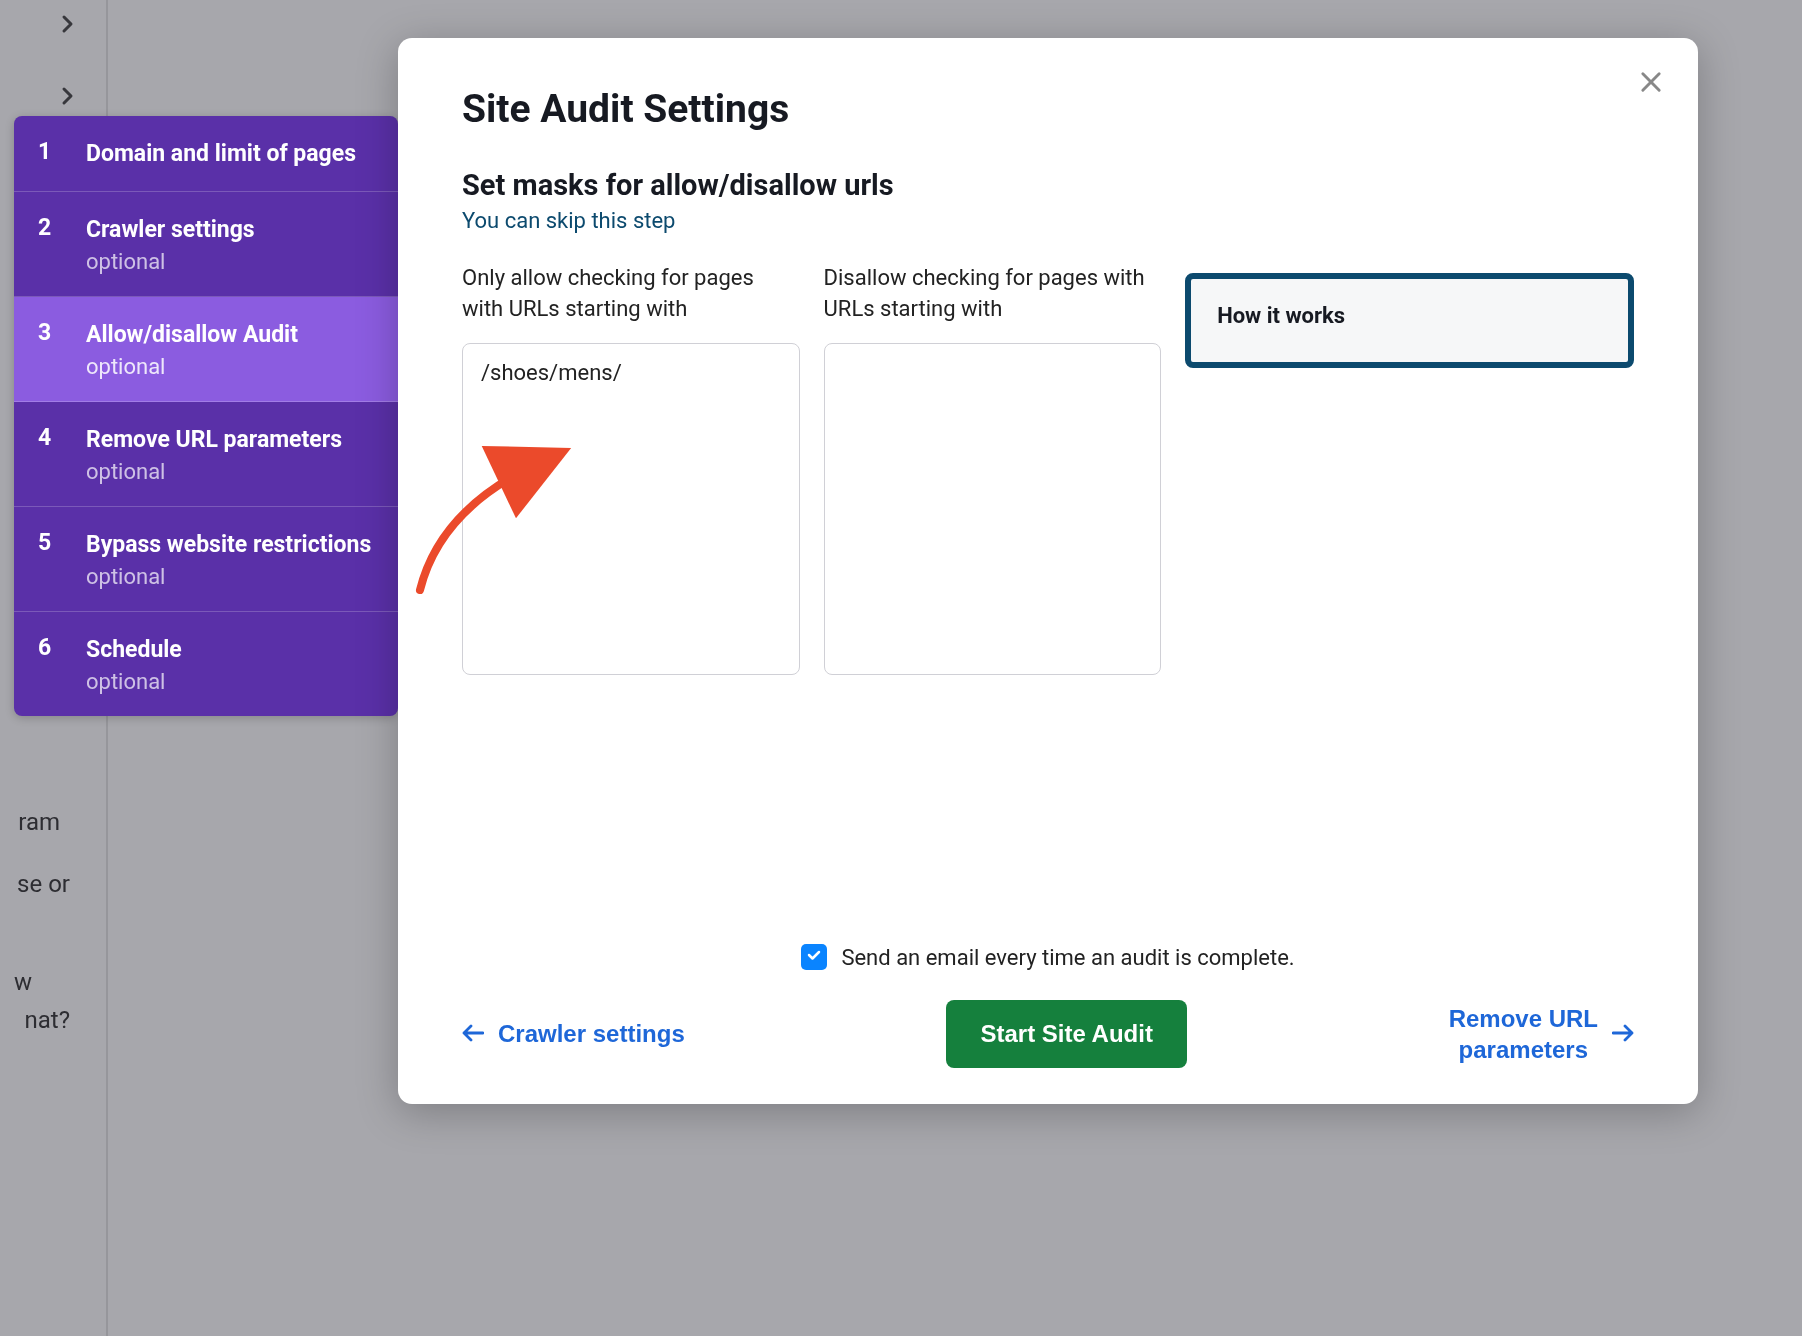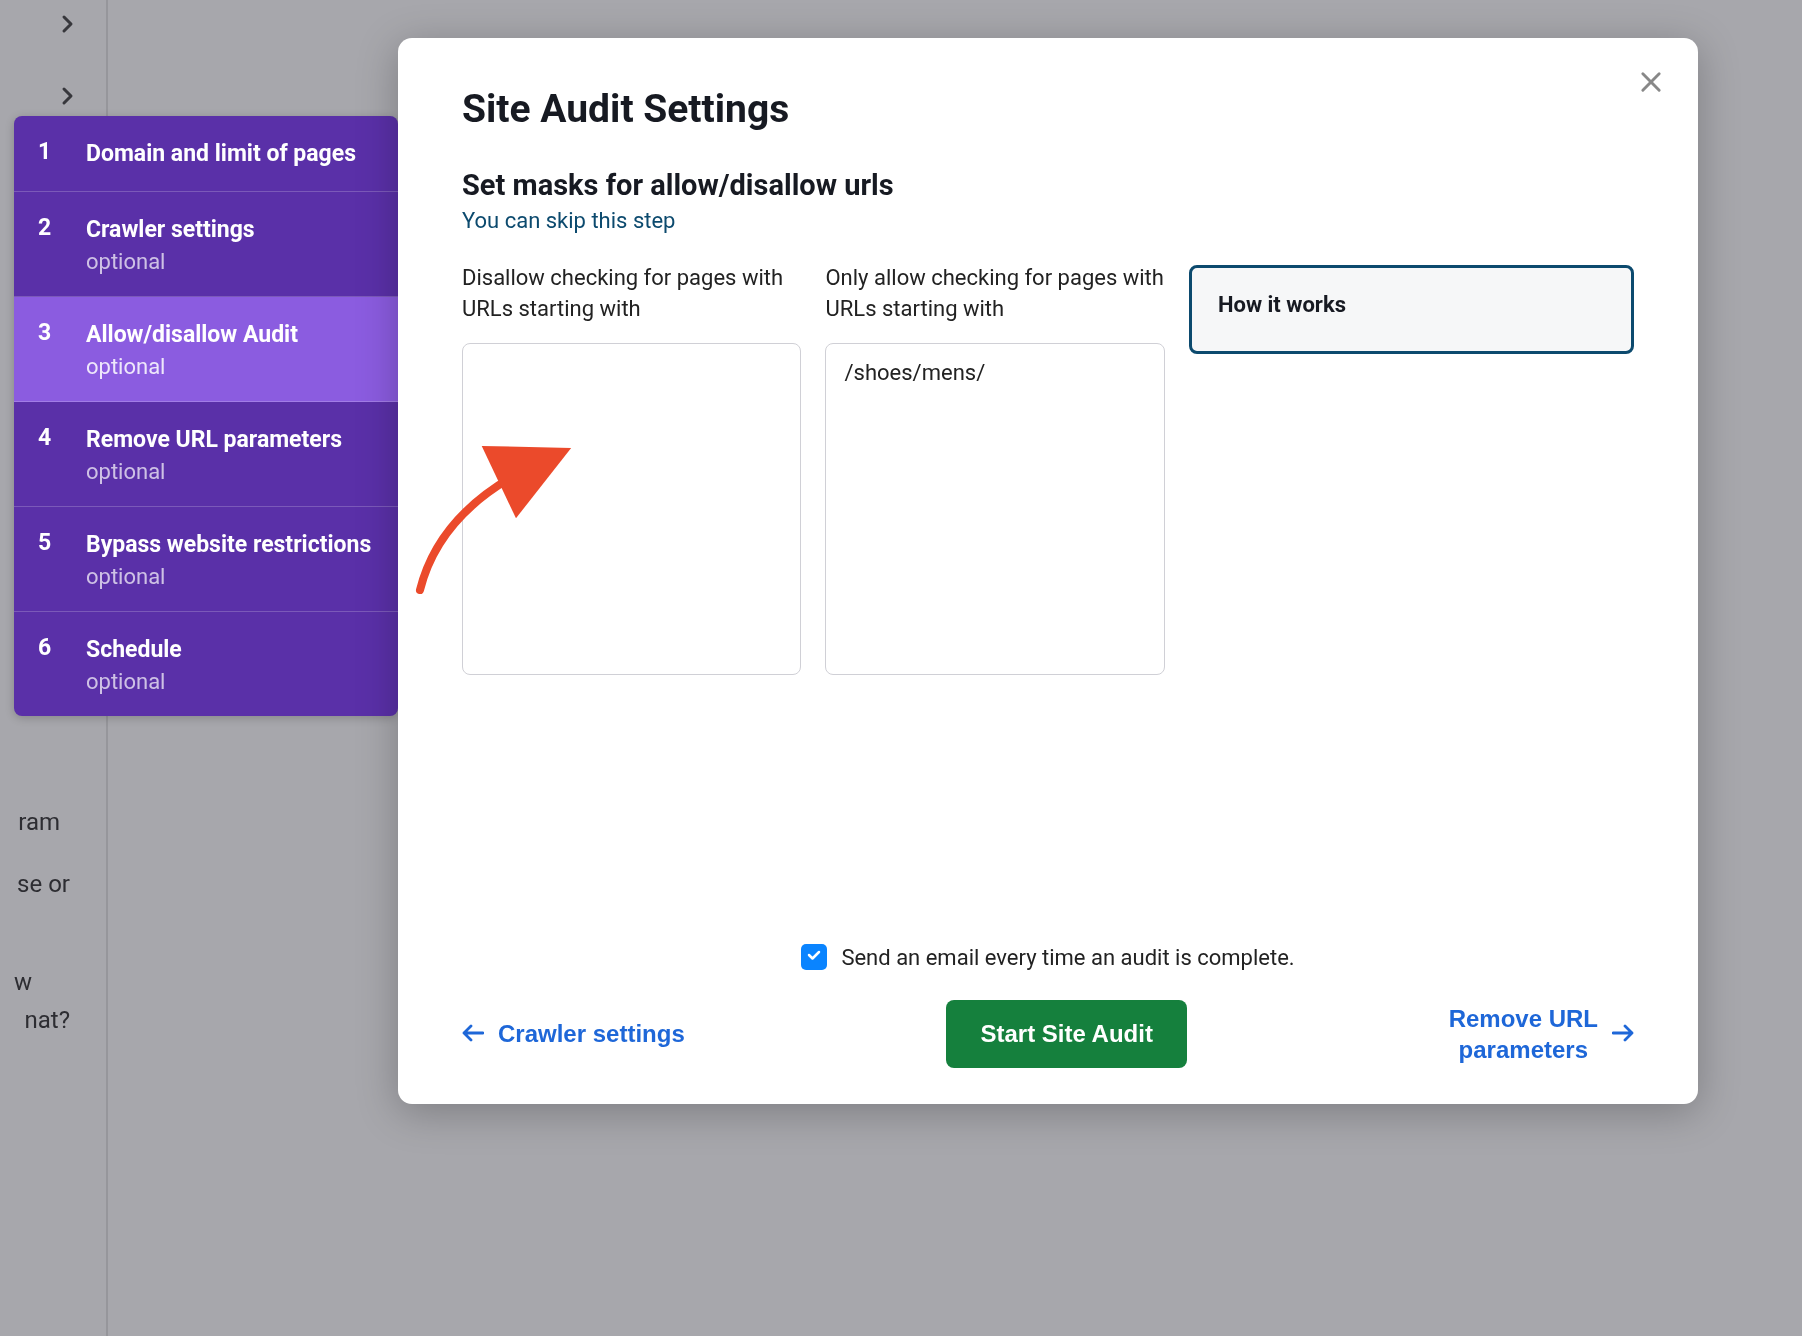--- a/index.html
+++ b/index.html
@@ -157,25 +157,25 @@
   padding: 16px 18px;
   font-size: 22px;
   font-family: inherit;
   color: #222;
   resize: none;
 }
 
 .info-box {
   flex: 1.14;
   background: #f6f7f8;
-  border: 3px solid #0c4a6e;
+  border: 6px solid #0c4a6e;
   border-radius: 8px;
   padding: 24px 26px;
   align-self: flex-start;
-  margin-top: 2px;
+  margin-top: 10px;
 }
 .info-title {
   font-weight: 700;
   font-size: 22px;
   color: #171a22;
   margin-bottom: 10px;
 }
 .info-text {
   font-size: 22px;
   color: #222;
@@ -328,26 +328,26 @@
         </svg>
     </span>
   </button>
 
   <h1 class="modal-h1">Site Audit Settings</h1>
   <h2 class="modal-h2">Set masks for allow/disallow urls</h2>
   <p class="modal-sub">You can skip this step</p>
 
   <div class="cols">
     <div class="col">
+      <div class="col-label">Only allow checking for pages with URLs starting with</div>
+      <textarea style="">/shoes/mens/</textarea>
+    </div>
+    <div class="col">
       <div class="col-label">Disallow checking for pages with URLs starting with</div>
       <textarea style=""></textarea>
-    </div>
-    <div class="col">
-      <div class="col-label">Only allow checking for pages with URLs starting with</div>
-      <textarea style="">/shoes/mens/</textarea>
     </div>
     <div class="info-box">
       <div class="info-title">How it works</div>
     </div>
   </div>
 
   <div class="footer">
     <div class="email-row">
       <div class="checkbox">
         <span>

